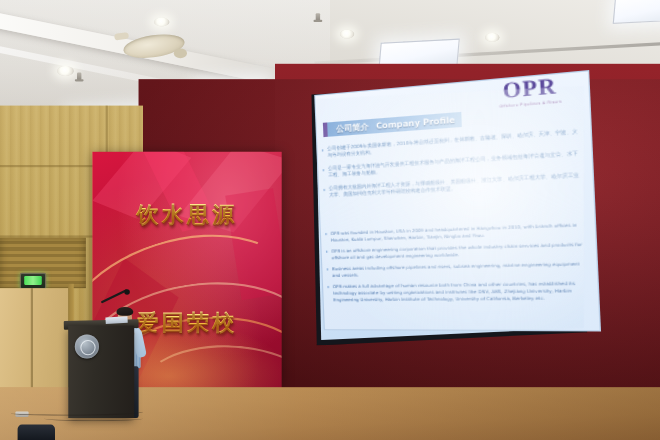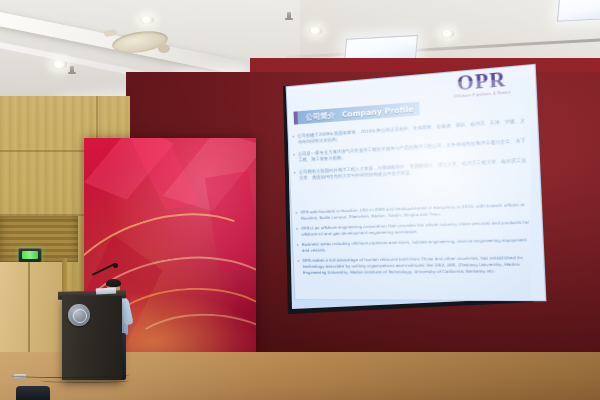--- a/index.html
+++ b/index.html
@@ -242,20 +242,22 @@
     <div class="facet f1"></div>
     <div class="facet f2"></div>
     <div class="facet f3"></div>
     <div class="facet f4"></div>
     <div class="facet f5"></div>
     <div class="glow-btm"></div>
     <div class="swirl s1"></div>
     <div class="swirl s2"></div>
     <div class="swirl s3"></div>
     <div class="swirl s4"></div>
+    <div class="banner-txt bt1">饮水思源</div>
+    <div class="banner-txt bt2">爱国荣校</div>
   </div>
 
   <div class="screen-frame"></div>
   <div class="screen"></div>
 
   <div class="slide">
     <div class="slide-bg"></div>
 
     <div class="logo">
       <div class="logo-main">OPR</div>

